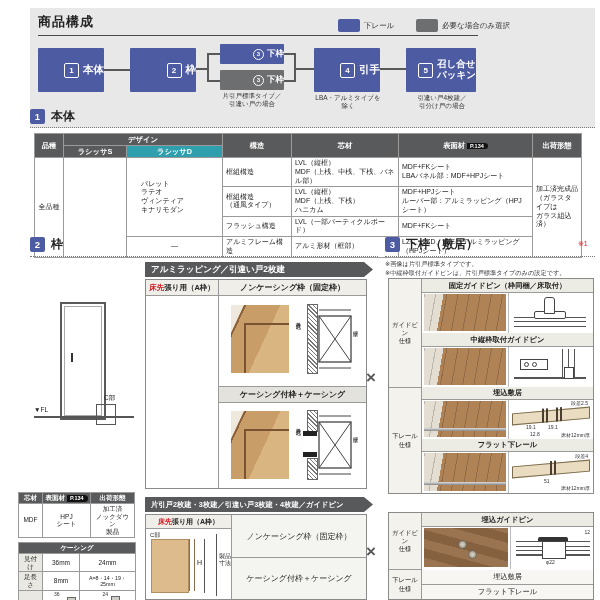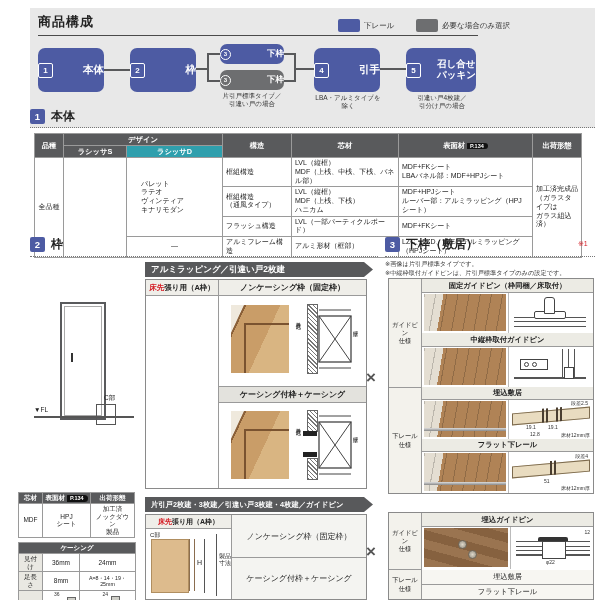--- a/index.html
+++ b/index.html
@@ -7,22 +7,22 @@
        font-family:"Liberation Sans","DejaVu Sans",sans-serif;color:#222}
   .abs{position:absolute}
   .pre{white-space:pre-line}
   .red{color:#d51c24}
   
   #top{left:30px;top:8px;width:565px;height:120px;background:#e8e8e8}
   #top .ttl{left:8px;top:5px;font-size:13px;font-weight:bold;letter-spacing:1px}
   #top .rule{left:8px;top:27px;width:440px;border-bottom:1.5px solid #4a4a4a}
   .sw{width:22px;height:13px;border-radius:2px}
   .lg-lbl{font-size:7.5px;color:#333}
-  .fnode{display:flex;align-items:center;justify-content:space-between;color:#fff;
-         background:#4d5ba3;border-radius:7px;font-weight:bold}
+  .fnode{display:flex;align-items:center;justify-content:flex-end;color:#fff;
+         background:#4d5ba3;border-radius:1px;font-weight:bold}
   .fnode.gray{background:#6d6e70}
   .nsq{display:inline-flex;align-items:center;justify-content:center;width:13px;height:13px;
        border:1px solid #fff;border-radius:2px;font-size:8px;margin-right:4px;flex:none}
   .ncirc{display:inline-flex;align-items:center;justify-content:center;width:9px;height:9px;
        border:1px solid #fff;border-radius:50%;font-size:6px;margin-right:3px;flex:none}
   .conn{background:#58595b}
   .fnote{font-size:6.5px;line-height:1.2;text-align:center;color:#333}
   
   .sec-num{display:inline-flex;align-items:center;justify-content:center;width:15px;height:15px;
            background:#4d5ba3;color:#fff;font-size:9.5px;border-radius:2px;margin-right:6px;flex:none}

